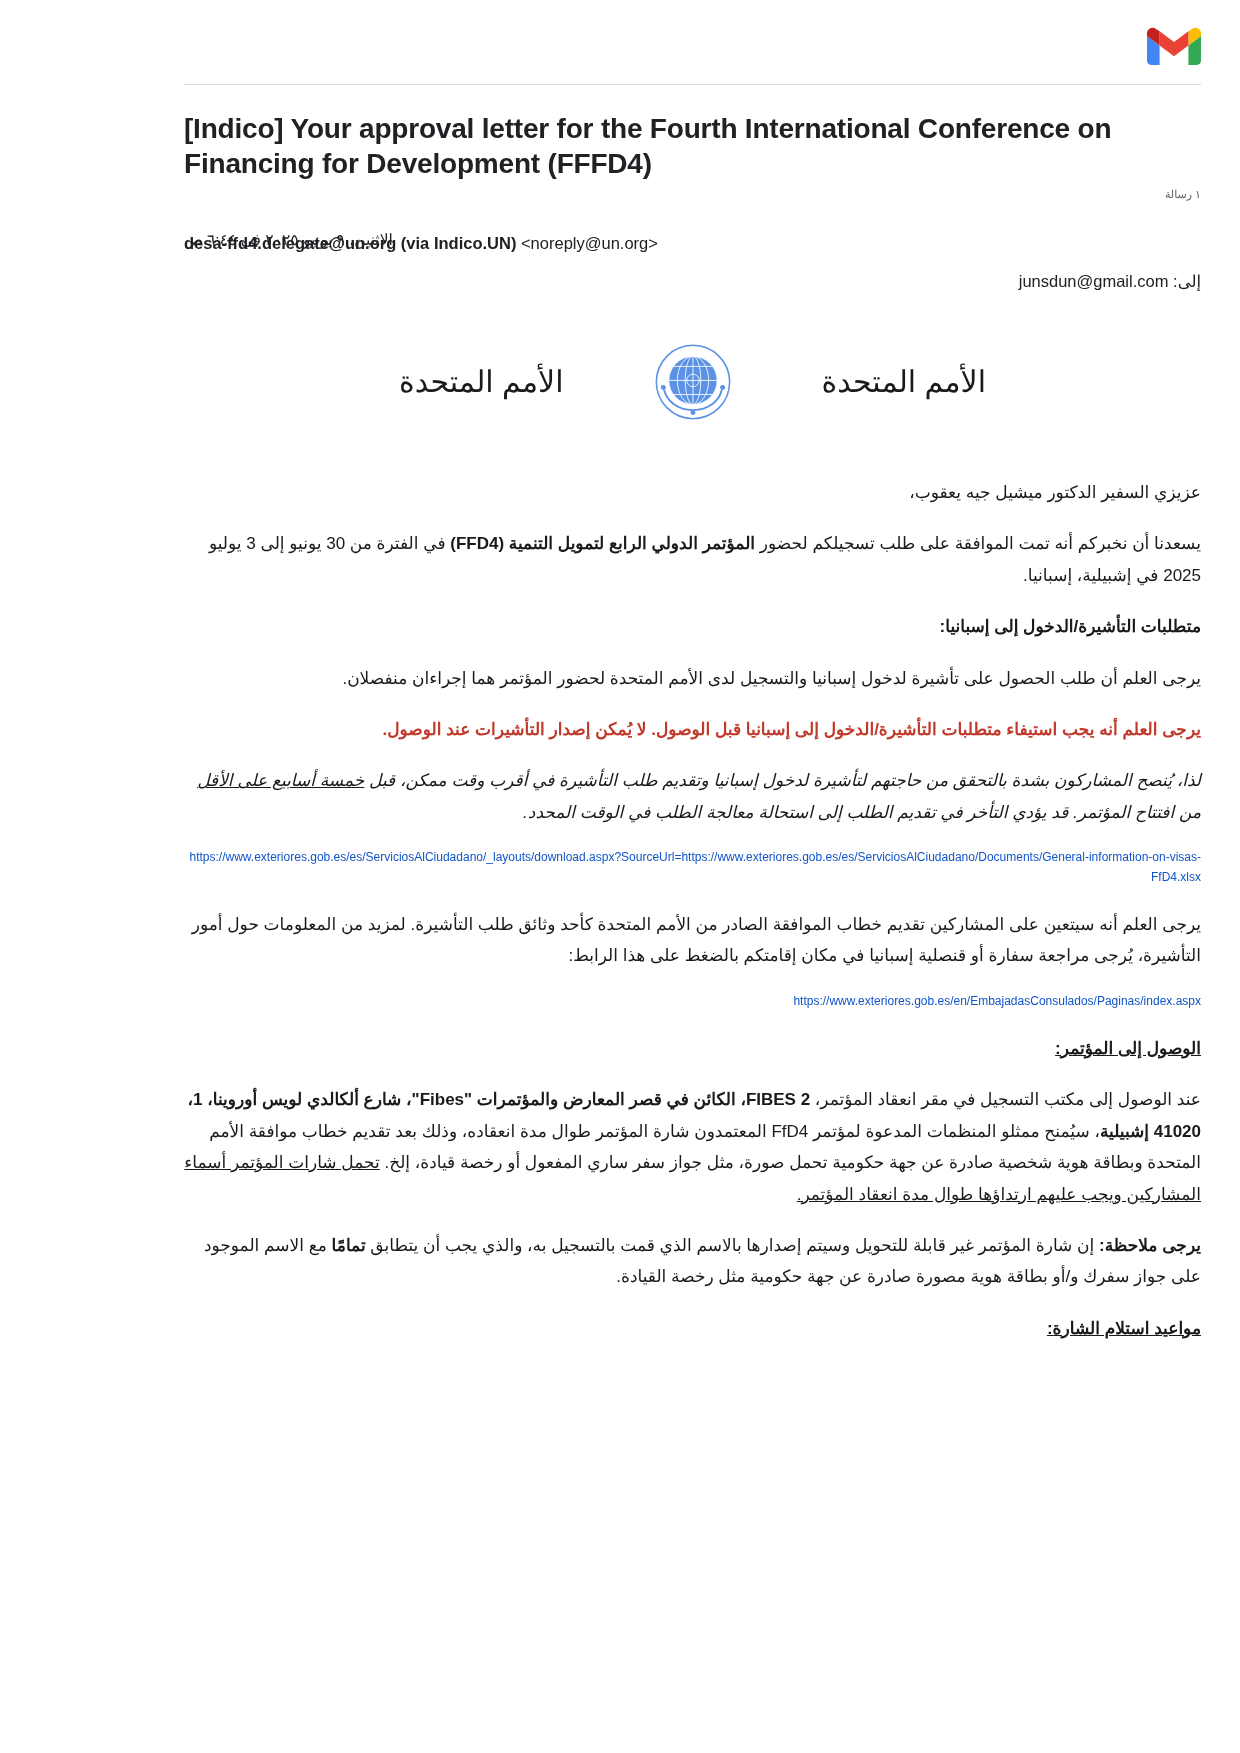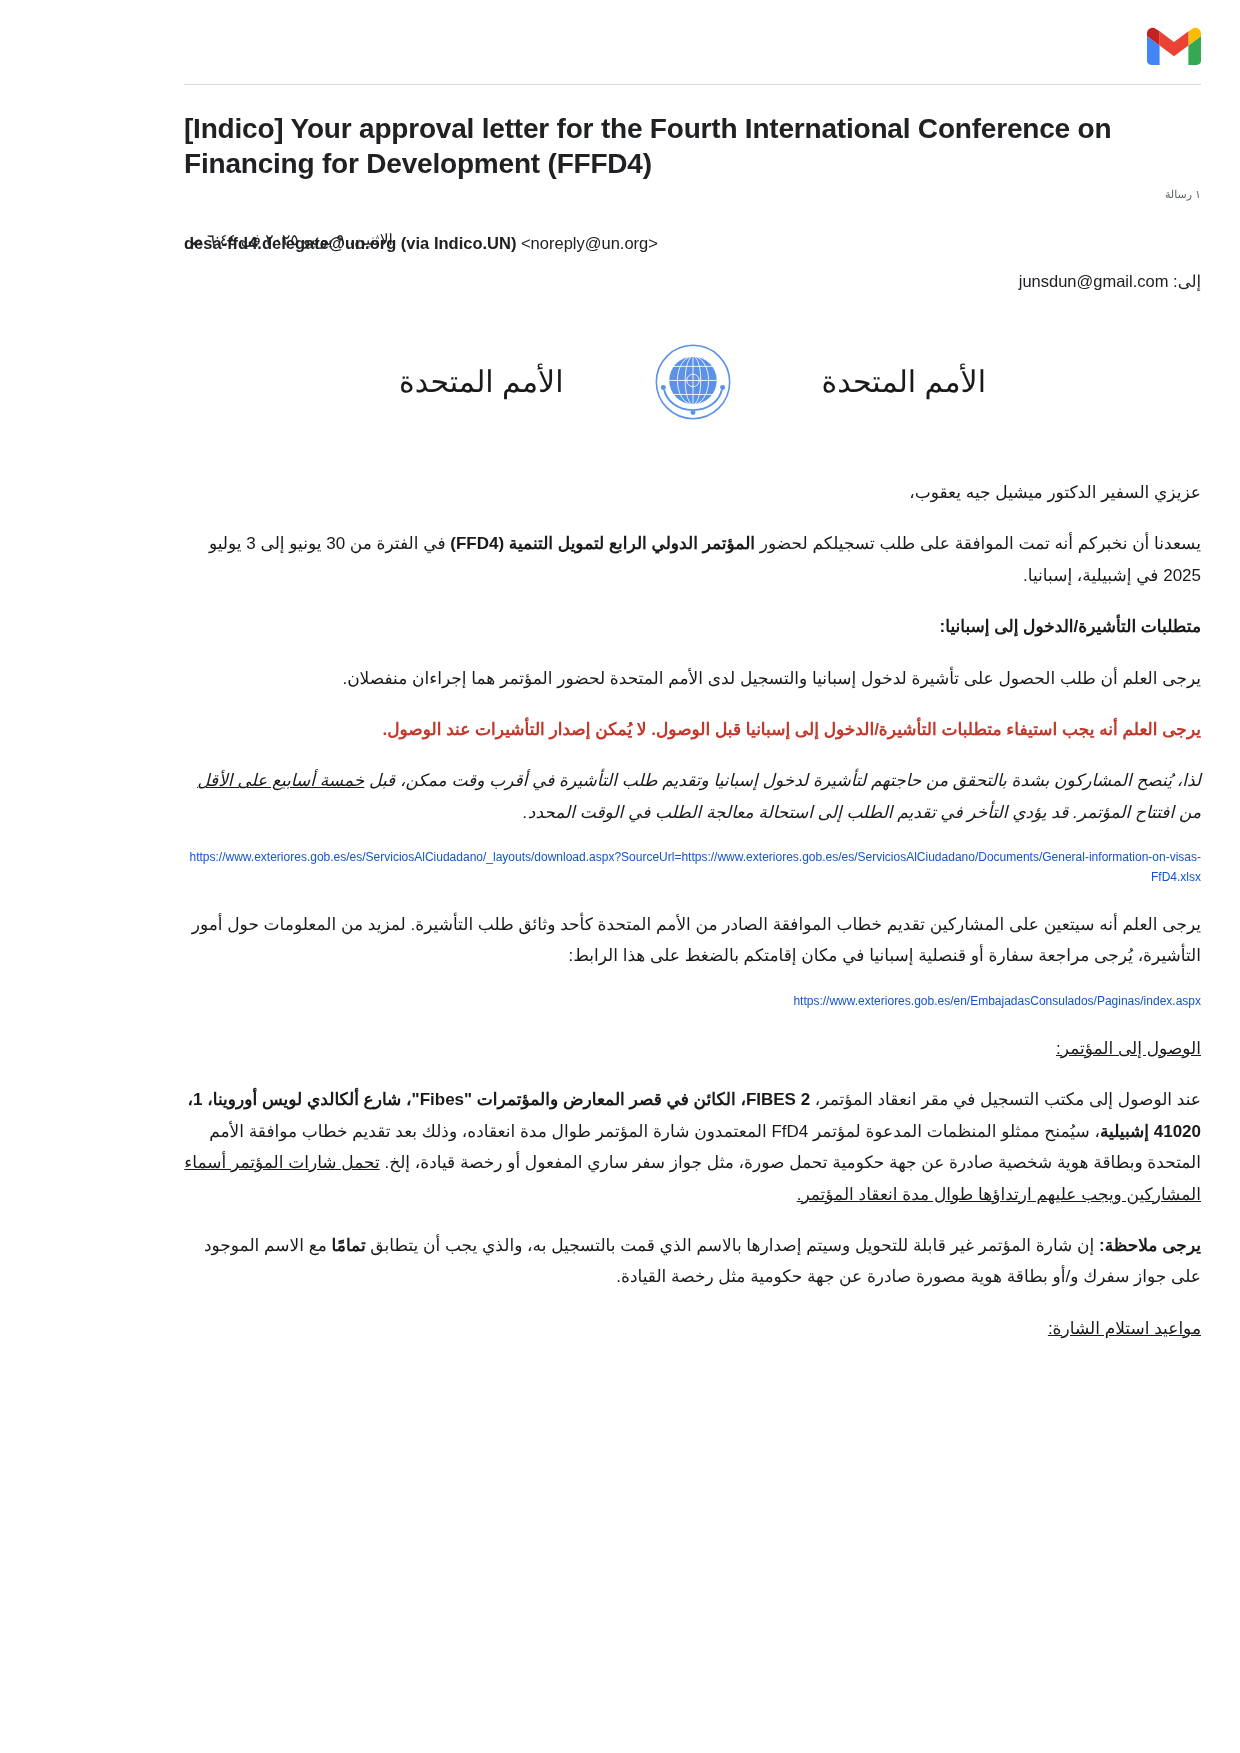--- a/index.html
+++ b/index.html
@@ -114,21 +114,21 @@
     font-size: 17px;
     line-height: 1.85;
     color: #1a1a1a;
   }
   .letter p { margin: 0 0 20px 0; }
   .letter .date-line { margin-bottom: 26px; }
   .bold { font-weight: 700; }
   .red-bold { color: #c0392b; font-weight: 700; }
   .ital { font-style: italic; }
   .u { text-decoration: underline; }
-  .heading-u { font-weight: 400; text-decoration: underline; }
+  .heading-u { font-weight: 700; text-decoration: underline; }
   a.link {
     color: #1155cc;
     text-decoration: none;
     word-break: break-all;
   }
   .url-block {
     direction: ltr;
     text-align: right;
     font-size: 12px;
     line-height: 1.6;

